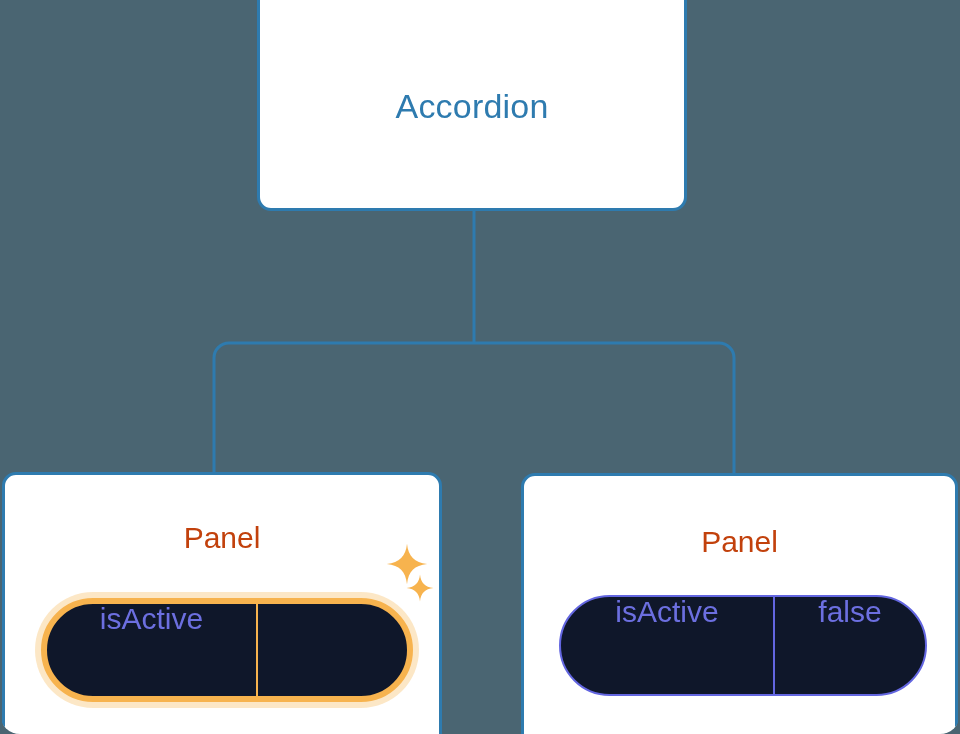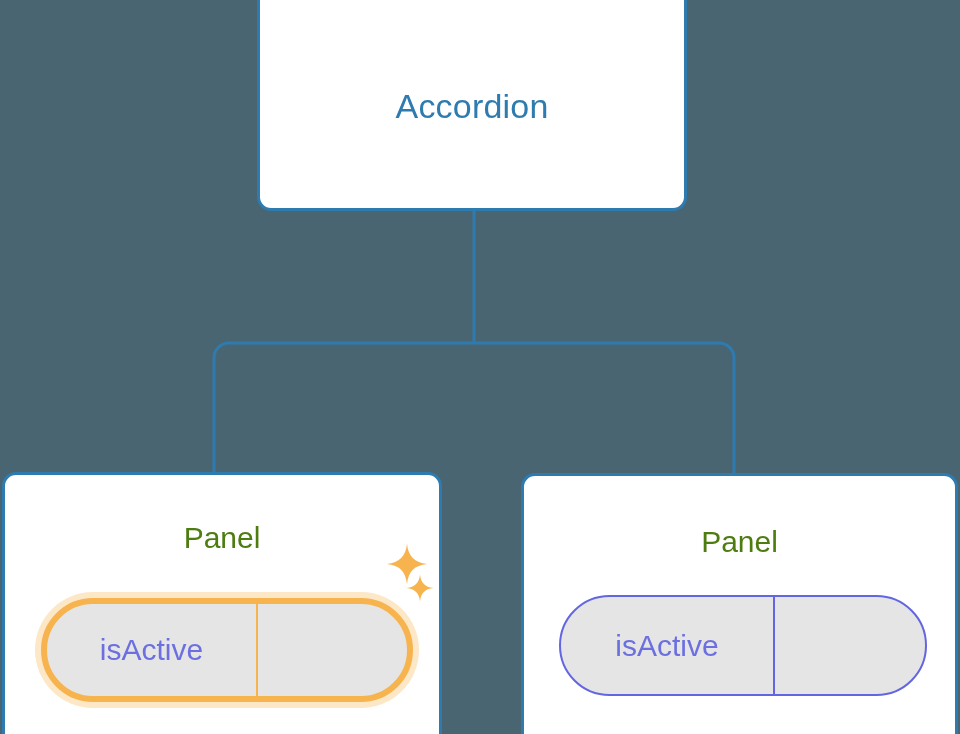--- a/index.html
+++ b/index.html
@@ -11,20 +11,21 @@
     height: 734px;
     background: #4a6572;
     font-family: "Liberation Sans", sans-serif;
     overflow: hidden;
   }
   #stage {
     position: relative;
     width: 960px;
     height: 734px;
     overflow: hidden;
+    border-radius: 20px;
   }
 
   
   #connectors {
     position: absolute;
     left: 0;
     top: 0;
     width: 960px;
     height: 734px;
     pointer-events: none;
@@ -74,36 +75,36 @@
     left: 521px;
     top: 473px;
     width: 437px;
     height: 290px;
   }
   .panel-title {
     position: absolute;
     left: 0;
     right: 0;
     text-align: center;
-    color: #4d7c0f;
+    color: #c2410c;
     font-size: 30px;
     font-weight: 400;
     line-height: 1;
     white-space: nowrap;
   }
   #node-panel-left .panel-title { top: 48px; }
   #node-panel-right .panel-title { top: 51px; }
 
   
   .prop-pill {
     position: absolute;
     display: flex;
-    align-items: center;
+    align-items: flex-start;
     box-sizing: border-box;
-    background: #e5e5e5;
+    background: #0f172a;
   }
 
   
   .prop-pill.plain {
     border: 2px solid #6366e0;
     border-radius: 999px;
   }
   #pill-right {
     left: 35px;     
     top: 119px;
@@ -218,16 +219,17 @@
   <svg class="sparkle" id="sparkle-small" viewBox="0 0 100 100">
     <path d="M50 2 C53 32 68 47 98 50 C68 53 53 68 50 98 C47 68 32 53 2 50 C32 47 47 32 50 2 Z" fill="#f7b34e"></path>
   </svg>
 
   <div class="node-card" id="node-panel-right">
     <div class="panel-title">Panel</div>
 
     <div class="prop-pill plain" id="pill-right">
       <div class="pill-key">isActive</div>
       <div class="pill-divider"></div>
+      <div class="pill-val">false</div>
     </div>
   </div>
 
 </div>
 
 </body></html>

